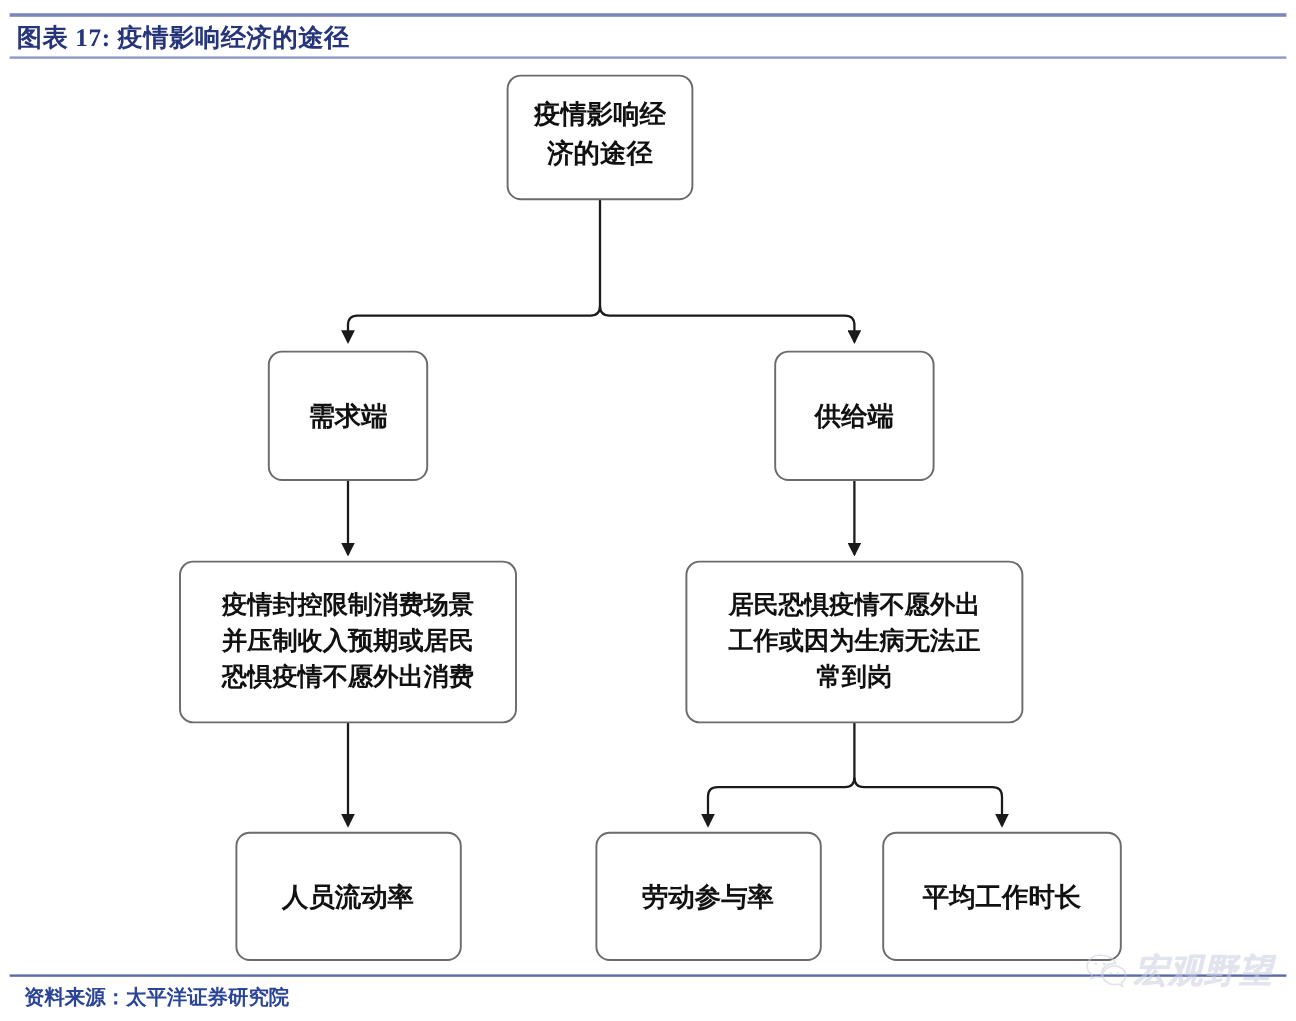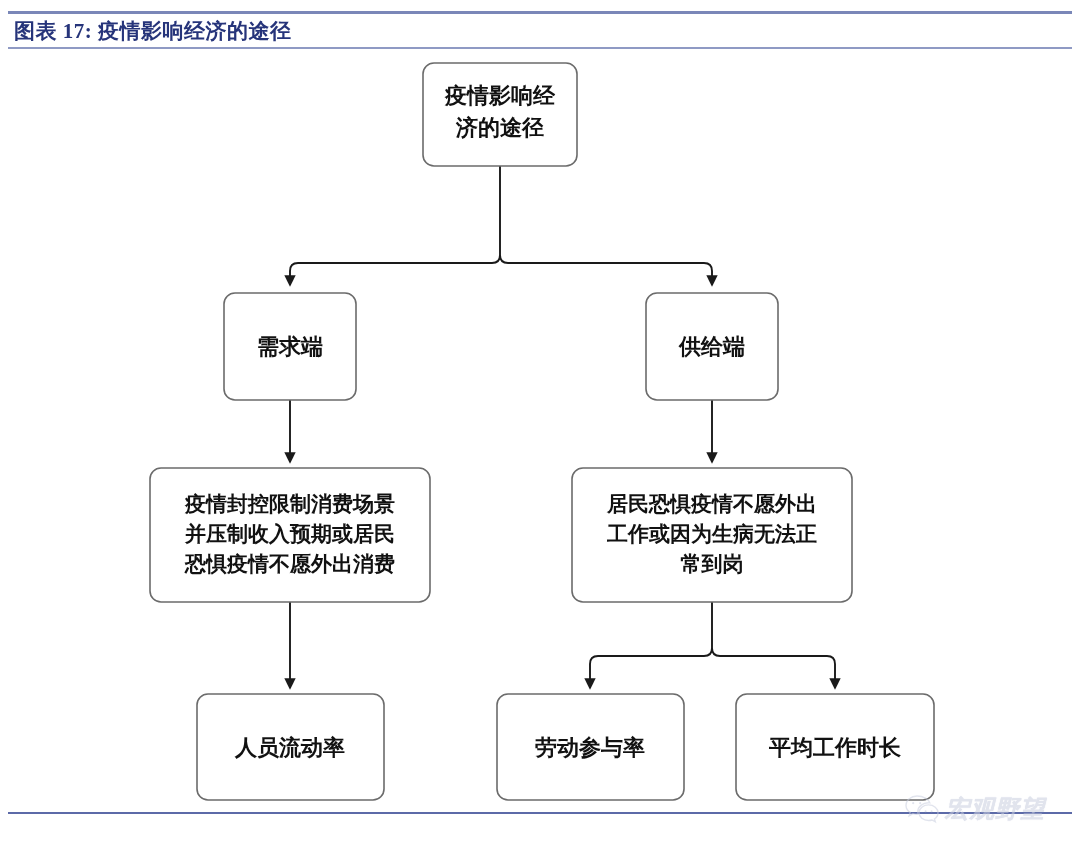--- a/index.html
+++ b/index.html
@@ -120,21 +120,21 @@
     opacity: 0.55;
     pointer-events: none;
   }
   .wm-logo {
     width: 34px;
     height: 30px;
     flex: 0 0 auto;
   }
   .wm-text {
     font-family: "Liberation Sans", sans-serif;
-    font-size: 24px;
+    font-size: 28px;
     font-weight: 700;
     font-style: italic;
     color: #c9cedf;
     letter-spacing: 1px;
     white-space: nowrap;
     text-shadow: 0 0 1px #b9c0d6;
   }
 </style>
 </head>
 <body>
@@ -206,20 +206,21 @@
       </g>
 
       <g>
         <rect class="node-box" x="736" y="644" width="198" height="106" rx="11" ry="11"></rect>
         <text class="node-text" x="835" y="699">平均工作时长</text>
       </g>
     </svg>
   </div>
 
   <div class="footer-rule"></div>
+  <div class="source-note">资料来源：太平洋证券研究院</div>
 
   <div class="watermark">
     <span class="wm-logo">
       <svg viewBox="0 0 34 30" width="34" height="30" xmlns="http://www.w3.org/2000/svg">
         <path d="M12 2C5.9 2 1 6.1 1 11.2c0 2.9 1.6 5.5 4.2 7.2l-1 3.3 3.8-2.1c1.3.4 2.6.6 4 .6.4 0 .8 0 1.2-.1-.3-.8-.4-1.6-.4-2.4 0-4.9 4.8-8.9 10.8-8.9.4 0 .8 0 1.2.1C23.7 5.1 18.4 2 12 2z" fill="none" stroke="#c9cedf" stroke-width="1.4"></path>
         <circle cx="8.2" cy="9.2" r="1.1" fill="#c9cedf"></circle>
         <circle cx="15.2" cy="9.2" r="1.1" fill="#c9cedf"></circle>
         <path d="M23.6 10.9c-5.3 0-9.6 3.5-9.6 7.8 0 4.3 4.3 7.8 9.6 7.8 1.2 0 2.3-.2 3.4-.5l3.3 1.8-.9-2.8c2.2-1.4 3.6-3.6 3.6-6.3 0-4.3-4.2-7.8-9.4-7.8z" fill="none" stroke="#c9cedf" stroke-width="1.4"></path>
         <circle cx="20.6" cy="17.2" r="1" fill="#c9cedf"></circle>
         <circle cx="26.6" cy="17.2" r="1" fill="#c9cedf"></circle>

